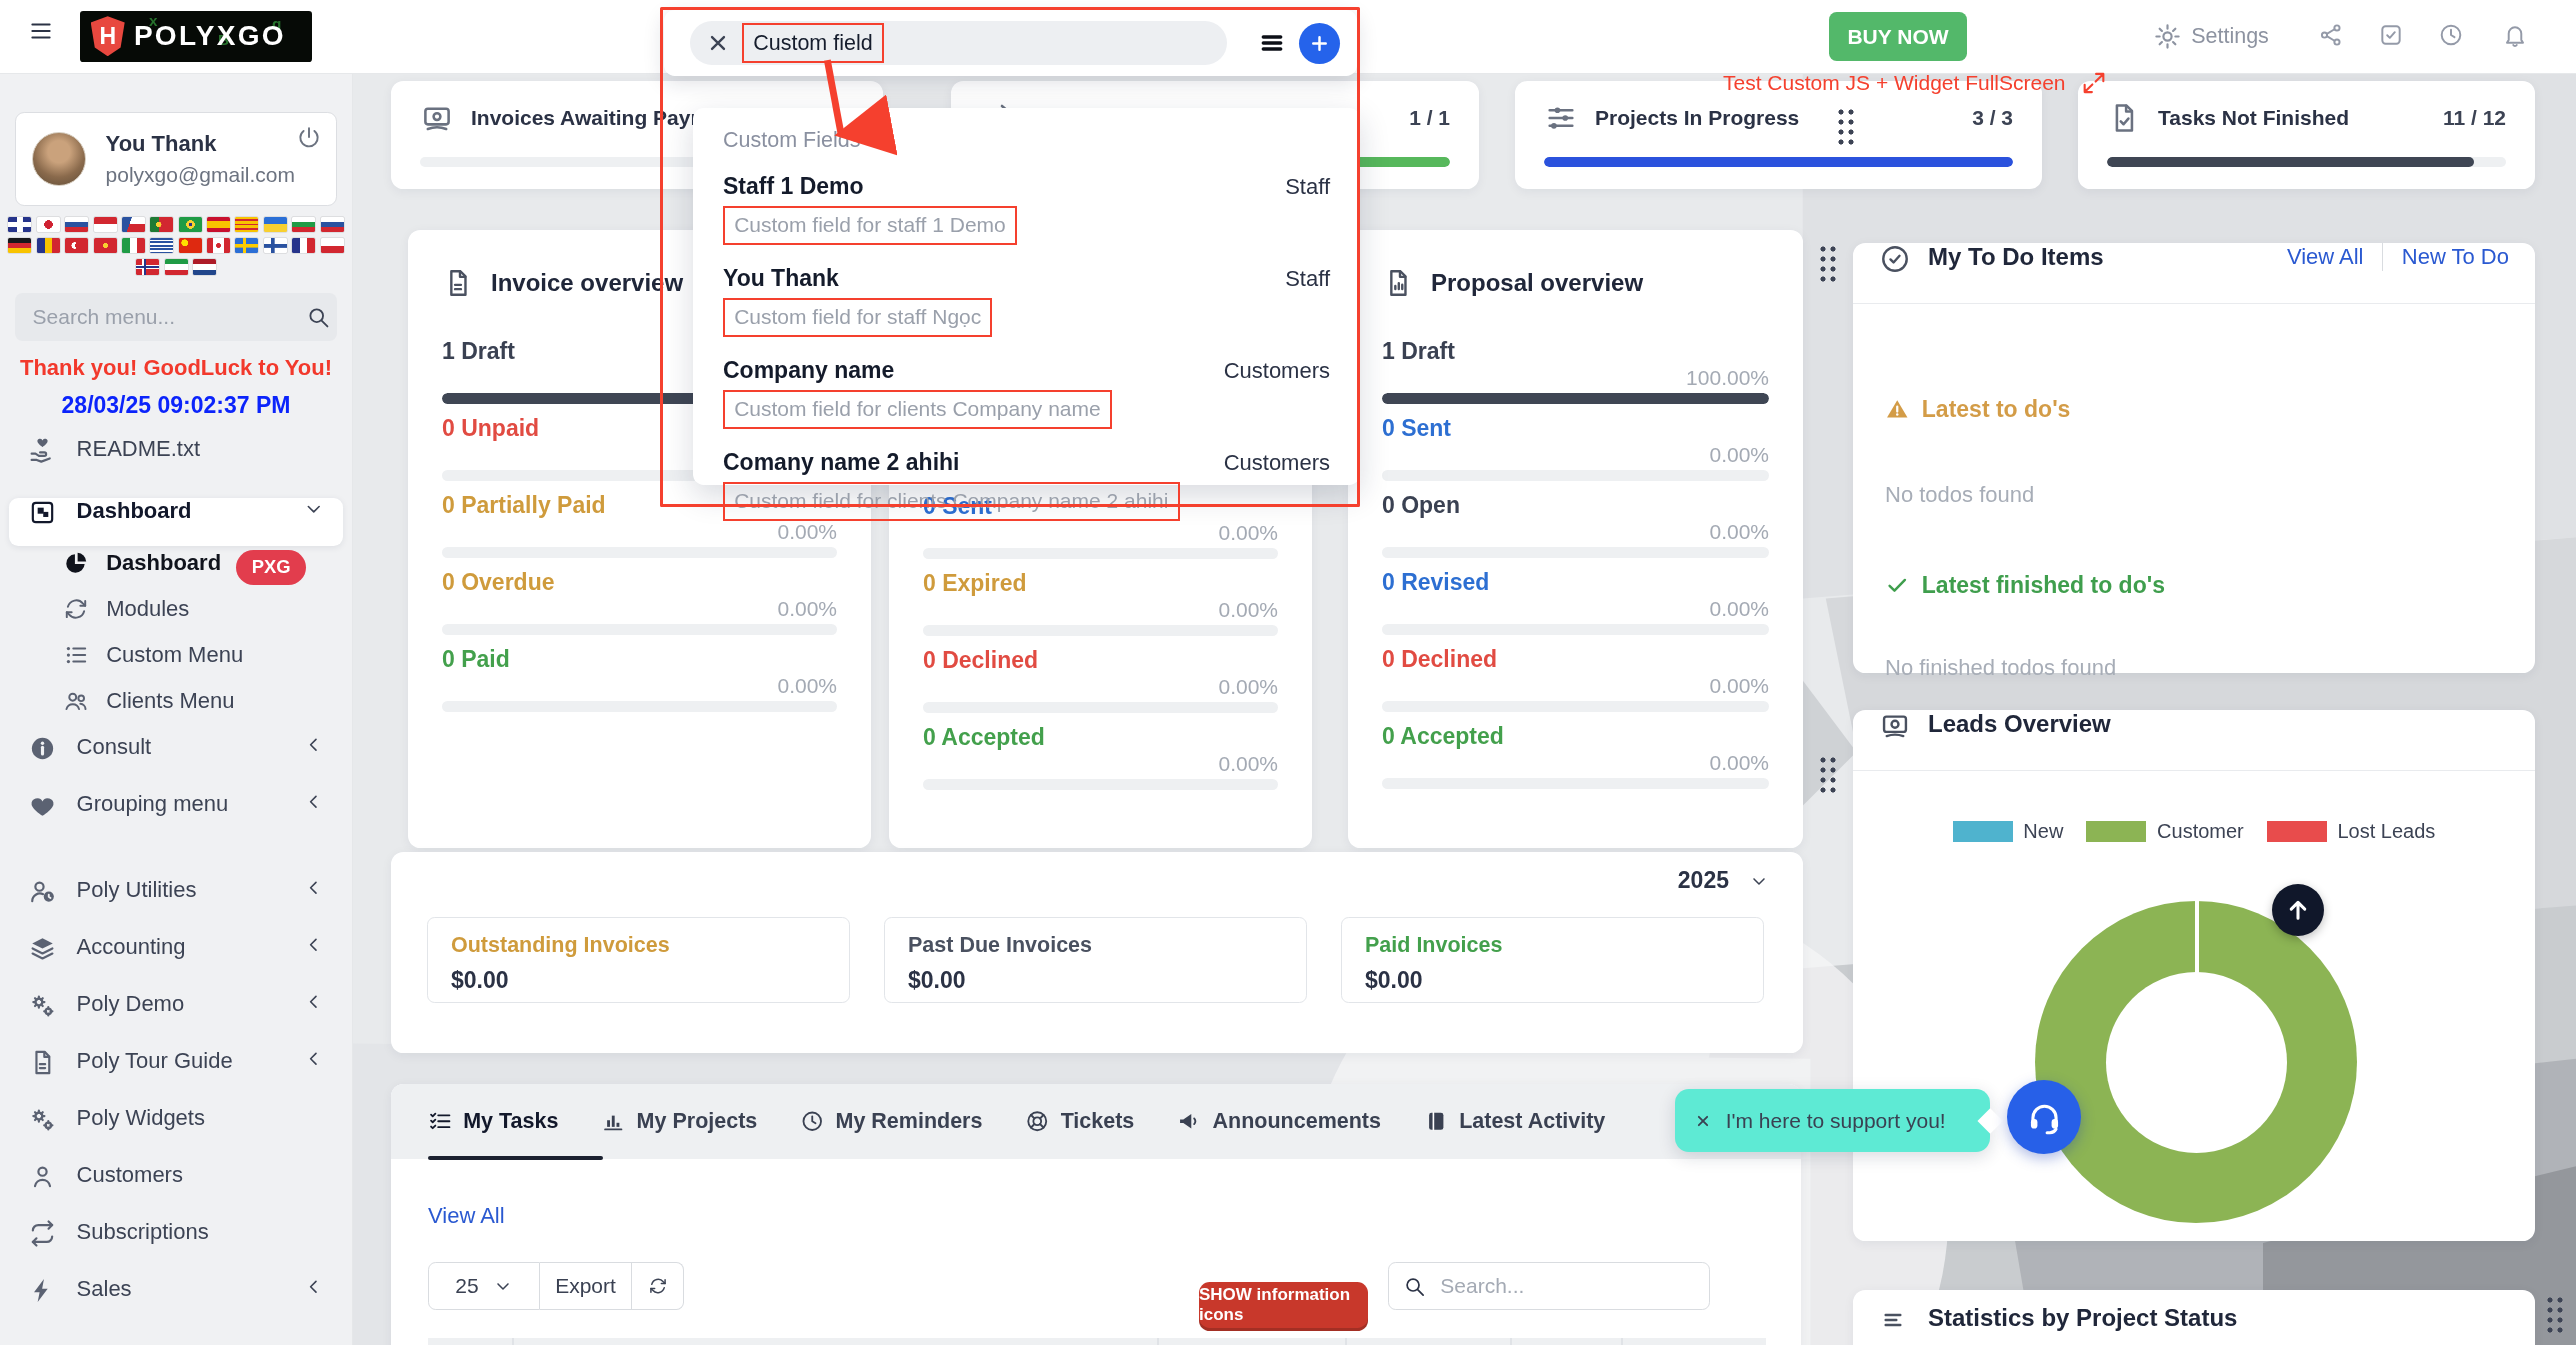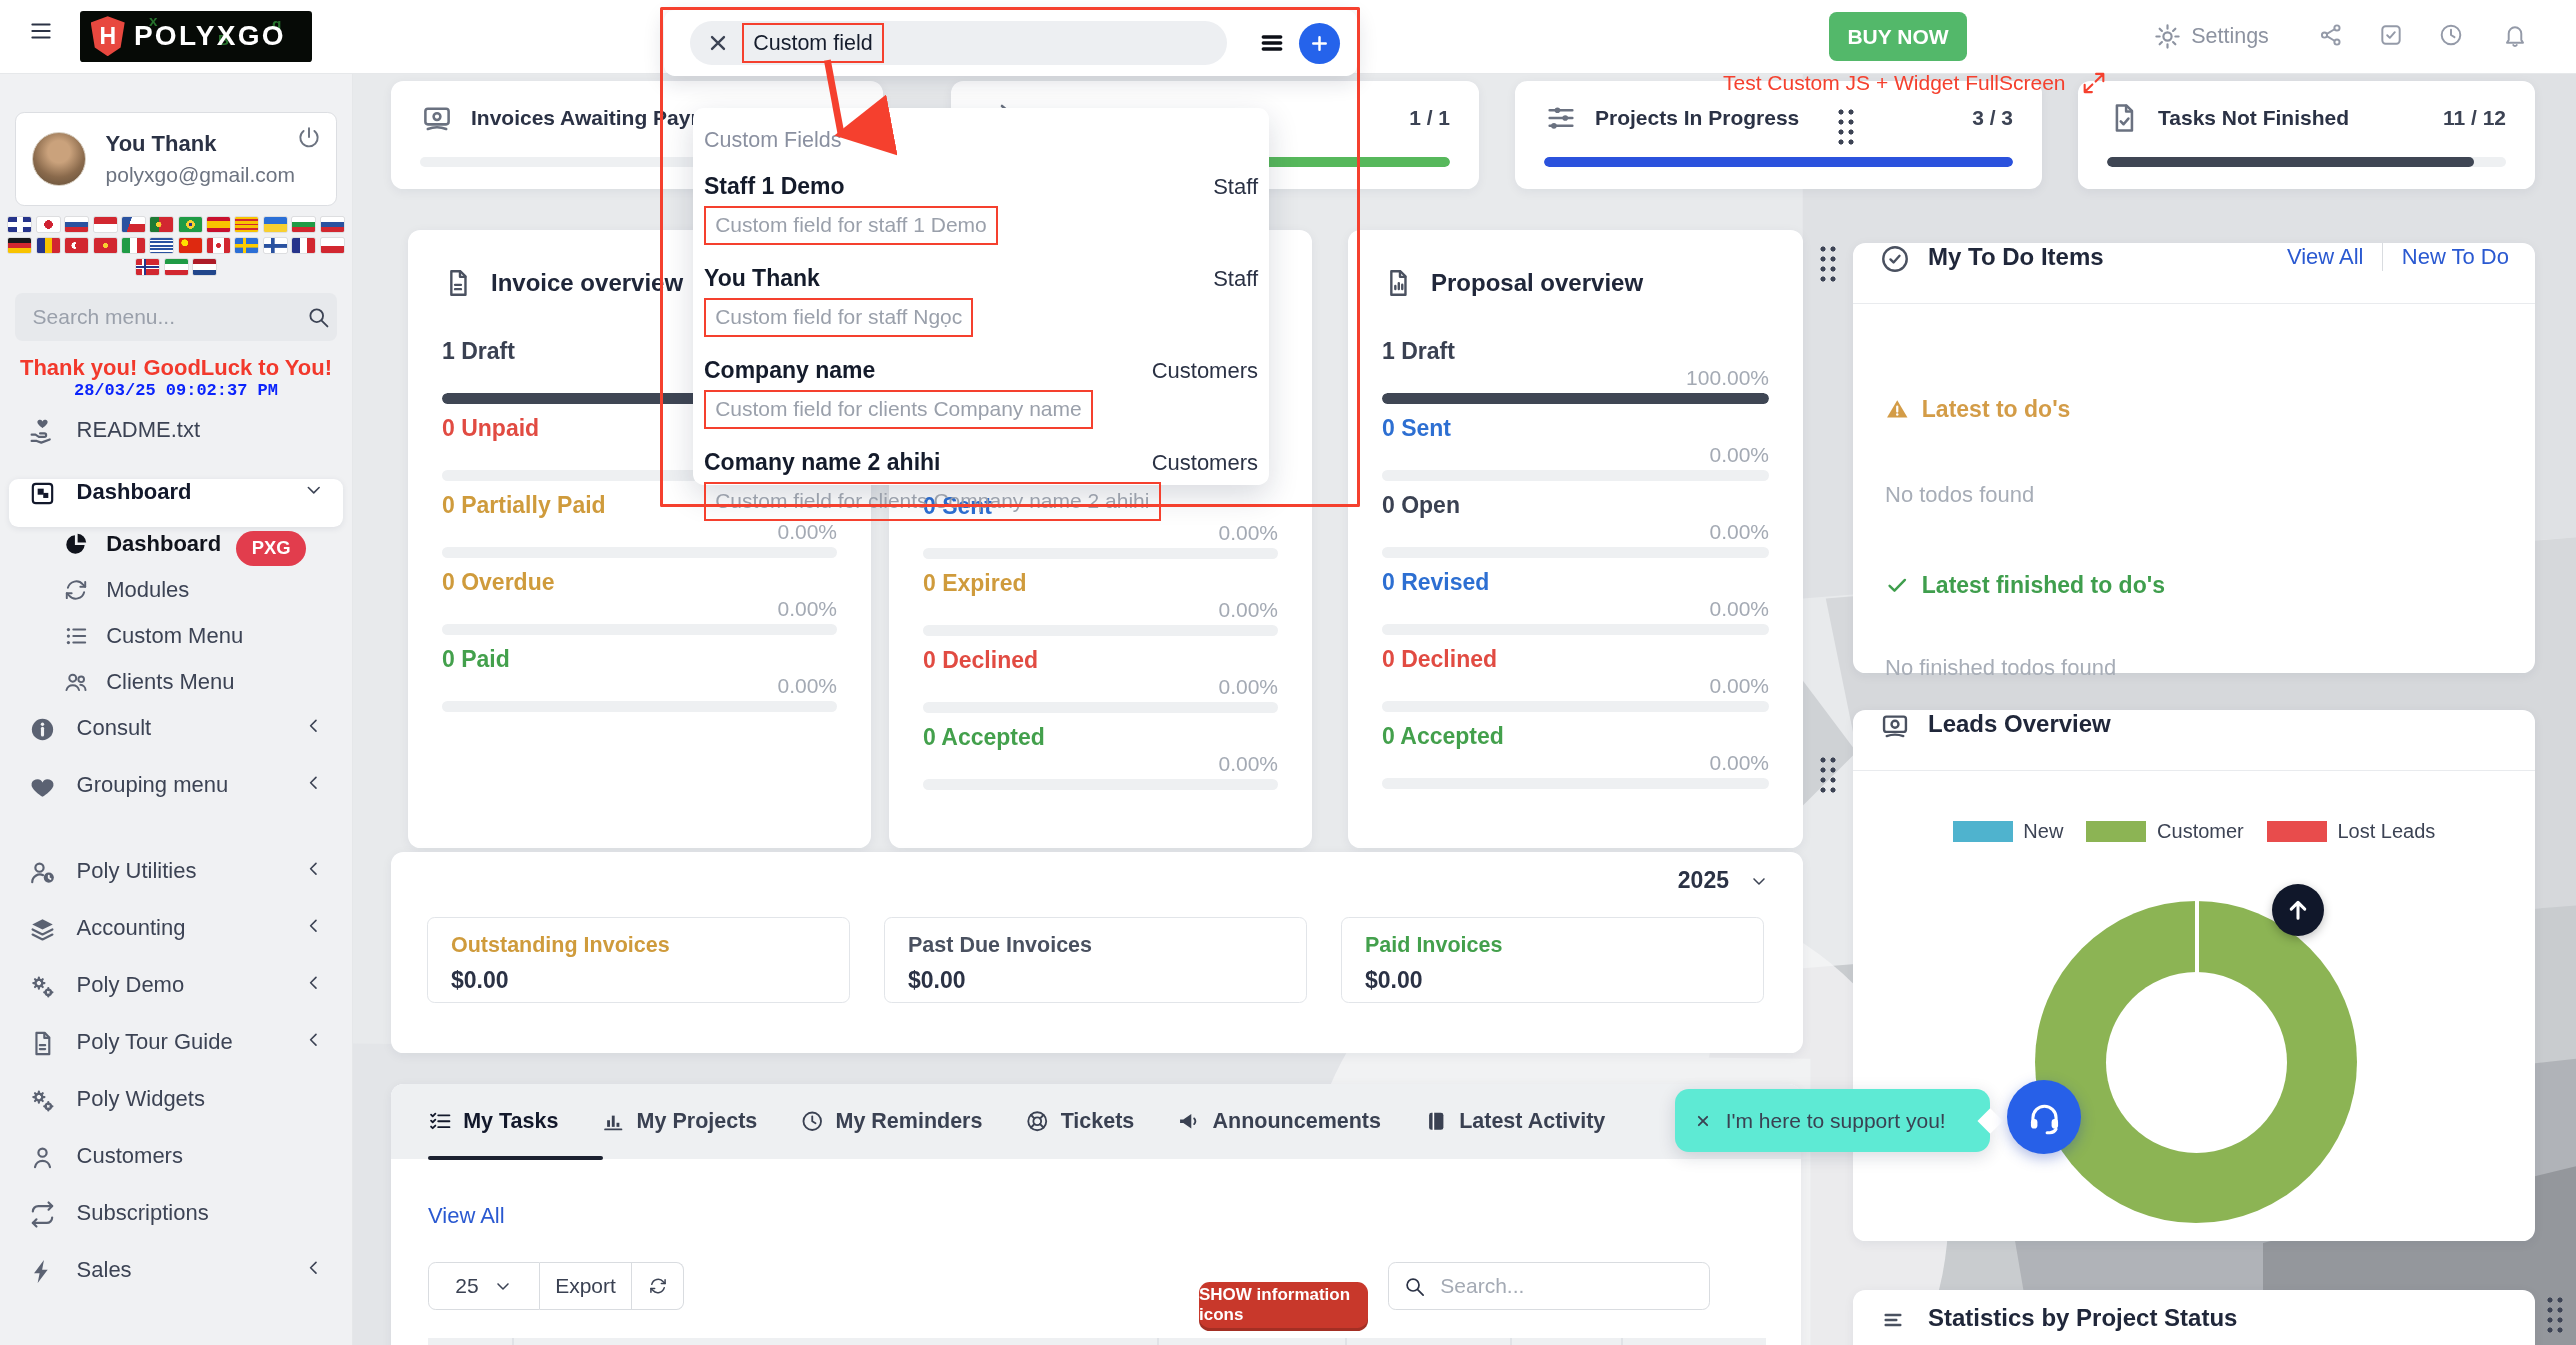--- a/index.html
+++ b/index.html
@@ -27,22 +27,22 @@
   .anno-border{display:inline-block;border:2.3px solid #f5402e;padding:5.4px 9.2px;}
   
   .sp-inputrow{position:absolute;left:664px;top:10px;width:693px;height:66px;background:#fff;border-radius:10.7px;z-index:30;
     box-shadow:0 6.1px 21.5px rgba(20,30,60,.14);display:flex;align-items:center;}
   .sp-pill{margin-left:26px;width:537px;height:44px;background:#edeff2;border-radius:766px;display:flex;align-items:center;padding:0 15.3px;}
   .sp-x{width:23px;height:23px;color:#3c4354;margin-right:10.7px;}
   .sp-q{font-size:21.5px;color:#161d2d;}
   .sp-ham{margin-left:32px;width:34px;height:34px;color:#0c0f17;}
   .sp-plus{margin-left:14px;width:41px;height:41px;border-radius:50%;background:#2563eb;color:#fff;display:flex;align-items:center;justify-content:center;}
   .sp-plus i.ic{width:23px;height:23px;}
-  .dropdown{position:absolute;left:693px;top:108px;width:576px;height:377px;background:#fff;border-radius:10.7px;z-index:30;
-    box-shadow:0 10.7px 31px rgba(20,30,60,.16);padding:20px 11px;}
+  .dropdown{position:absolute;left:693px;top:108px;width:667px;height:377px;background:#fff;border-radius:10.7px;z-index:30;
+    box-shadow:0 10.7px 31px rgba(20,30,60,.16);padding:20px 30px;}
   .dd-title{font-size:21.5px;color:#8a90a0;}
   .dd-item{margin-top:20px;}
   .dd-row{display:flex;align-items:baseline;justify-content:space-between;}
   .dd-name{font-size:23px;font-weight:700;color:#141b2b;}
   .dd-type{font-size:22px;color:#2b3245;}
   .dd-desc{margin-top:6.1px;font-size:21px;color:#9aa0ab;}
   .anno-arrow{position:absolute;left:798px;top:54px;z-index:41;pointer-events:none;}
   
   .sidebar{position:absolute;left:0;top:74px;width:353px;height:1272px;background:#f0f1f3;z-index:2;border-right:0.8px solid #e5e7e9;}
   .ucard{margin:38px 15.3px 0;background:#fff;border:0.8px solid #dcdee2;border-radius:9.2px;height:94px;position:relative;display:flex;align-items:center;padding:0 15.3px;}
@@ -52,21 +52,21 @@
   .uemail{font-size:21px;color:#6c7380;margin-top:6.1px;}
   .upower{position:absolute;right:14px;top:12.3px;width:26px;height:26px;color:#6c7380;}
   .flagswrap{margin-top:10.7px;display:flex;flex-direction:column;align-items:center;gap:6.1px;}
   .flagrow{display:flex;gap:5.4px;}
   .flag{width:23px;height:15.3px;border-radius:1.5px;outline:0.8px solid rgba(0,0,0,.08);background-size:100% 100%;background-repeat:no-repeat;cursor:pointer;}
   .smenu{margin:18.4px 15.3px 0;height:48px;background:#e7e9ec;border-radius:7.7px;display:flex;align-items:center;padding:0 15.3px;}
   .smenu input{flex:1;border:none;background:transparent;outline:none;font-size:21px;color:#3c4354;font-family:inherit;}
   .smenu input::placeholder{color:#9aa0ab;}
   .smenu i{color:#3c4354;width:24.5px;height:24.5px;}
   .greet{margin-top:14px;text-align:center;font-size:22px;font-weight:700;color:#f2392c;}
-  .sdate{margin-top:0;text-align:center;font-size:17px;font-weight:600;color:#0b24fb;font-family:Liberation Mono, monospace;}
+  .sdate{margin-top:11px;text-align:center;font-size:23px;font-weight:600;color:#0b24fb;}
   .menu{margin-top:17px;padding:0 9.2px;}
   .mi{height:57px;display:flex;align-items:flex-start;padding:0 18.4px;border-radius:9.2px;cursor:pointer;color:#4a5160;}
   .mi i.mic{width:29px;height:29px;color:#5b6272;}
   .mi .lb{font-size:22px;font-weight:500;color:#3c4354;margin-left:20px;white-space:nowrap;}
   .mi .chev{margin-left:auto;width:21.5px;height:21.5px;color:#3c4354;}
   .mi.active{background:#fff;height:48px;margin:4.6px 0;box-shadow:0 1.5px 6.1px rgba(25,35,60,.08);}
   .mi.active .lb{font-weight:700;color:#12182b;}
   .mi.active i.mic{color:#12182b;}
   .mi.sub{height:46px;padding-left:54px;}
   .mi.sub i.mic{width:26px;height:26px;}

